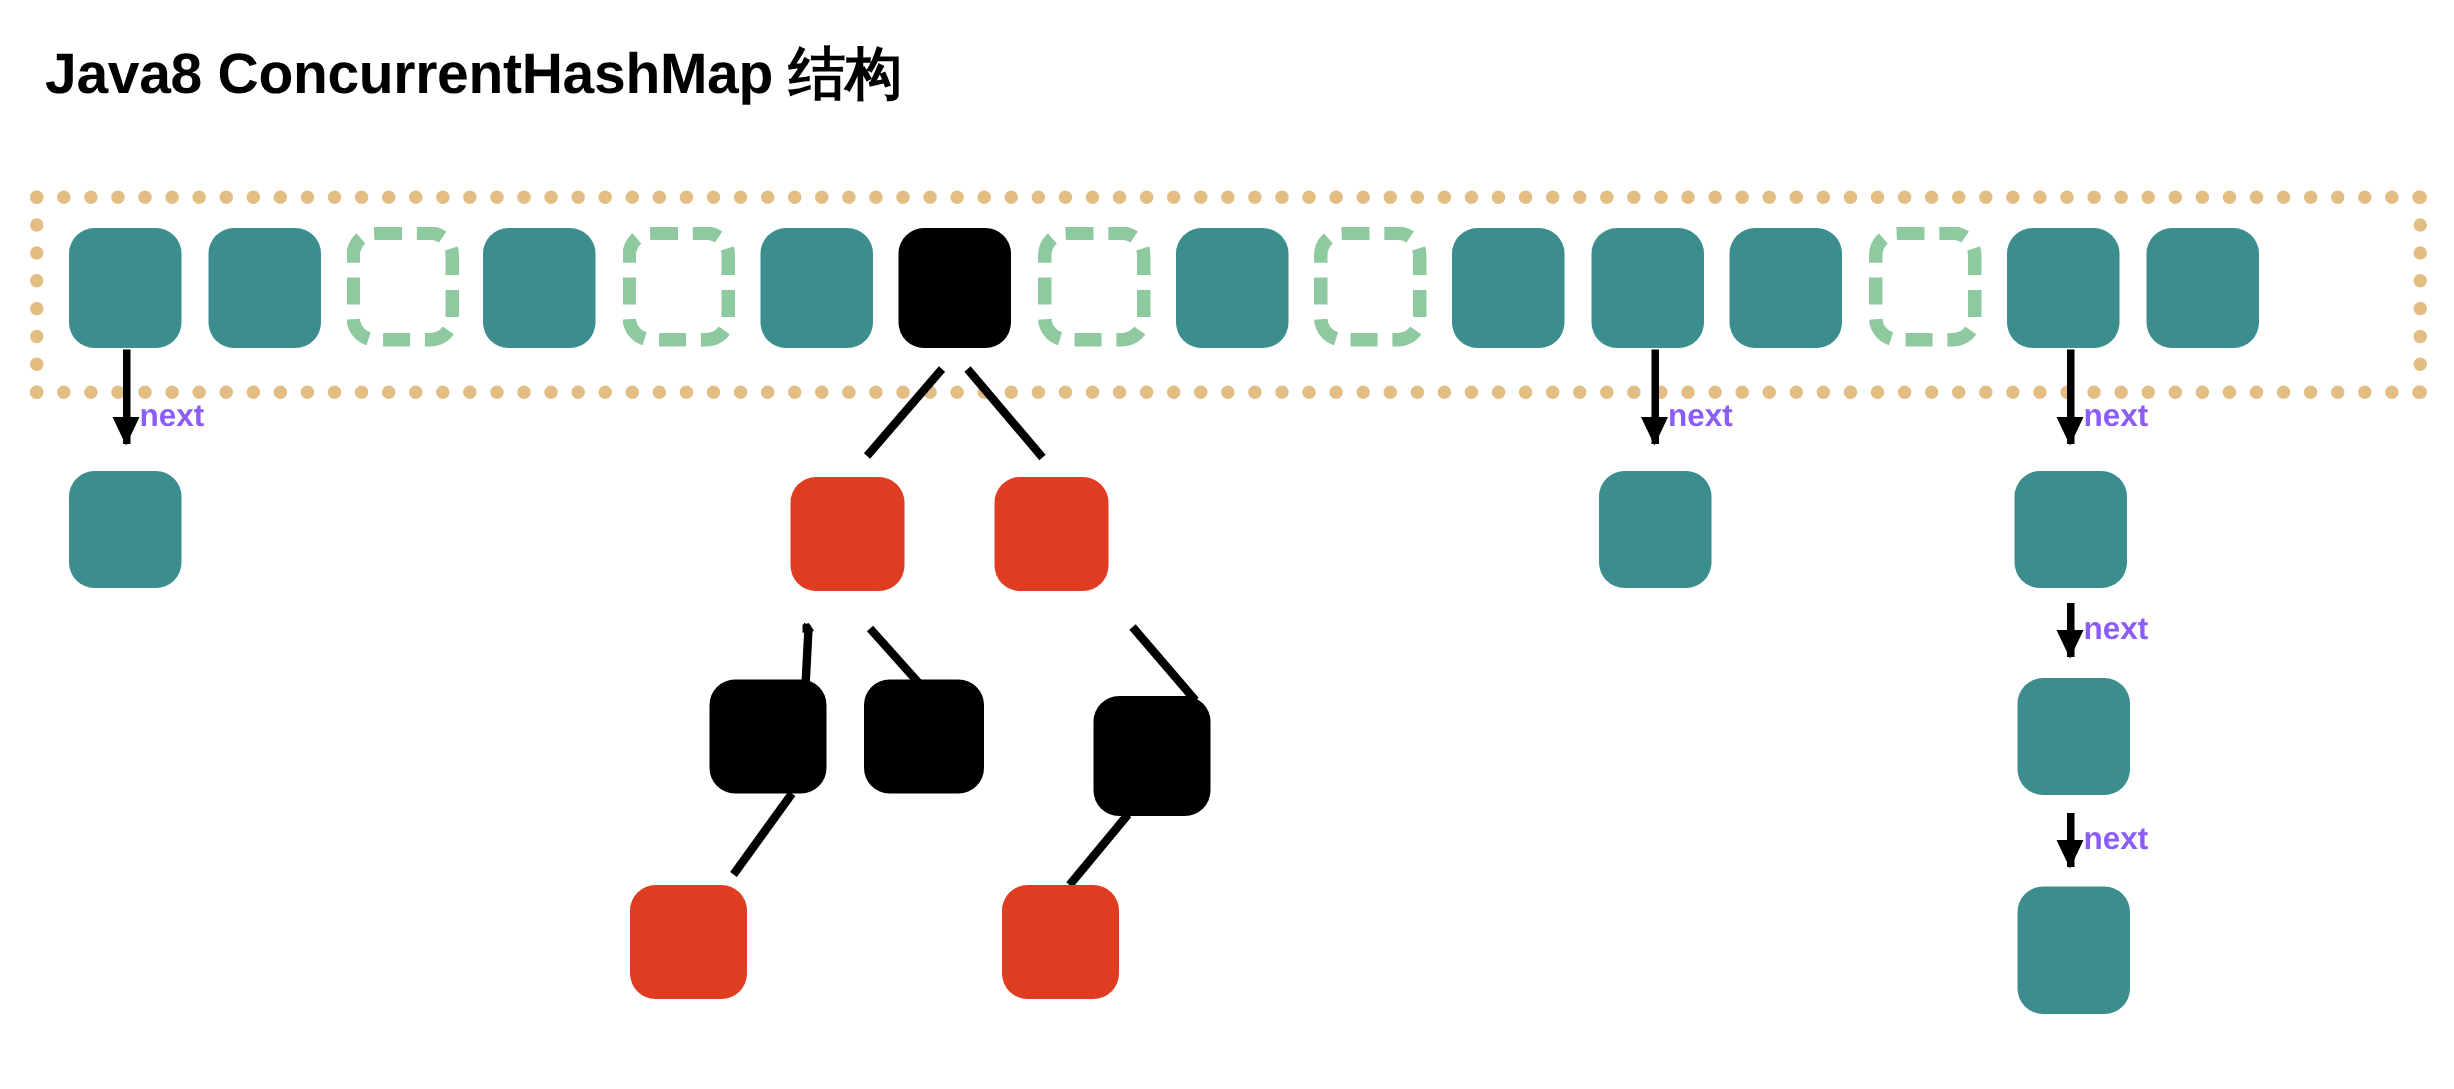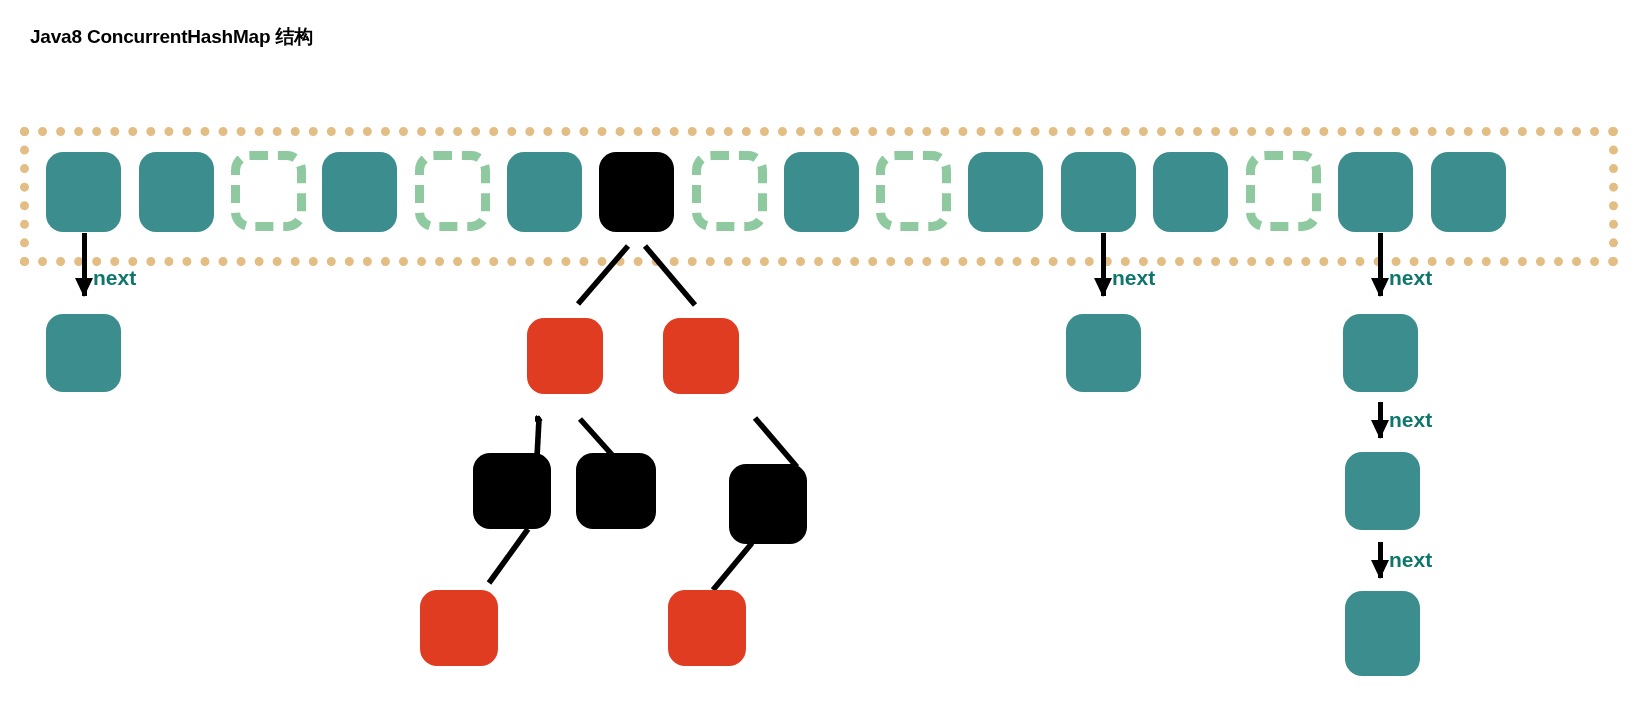--- a/index.html
+++ b/index.html
@@ -9,21 +9,21 @@
     background:#ffffff;
     font-family:"Liberation Sans","DejaVu Sans",sans-serif;
     overflow:hidden;
     position:relative;
   }
   #stage{position:absolute;left:0;top:0;width:1636px;height:726px;}
 
   
   #title{
     position:absolute;left:30px;top:24px;
-    font-size:19px;font-weight:bold;color:#000;
+    font-size:38px;font-weight:bold;color:#000;
     letter-spacing:-0.2px;white-space:nowrap;
   }
 
   
   #array-container{
     position:absolute;
     left:20px;top:127px;
     width:1598px;height:139px;
     border:9px dotted #e3be84;
     box-sizing:border-box;
@@ -62,21 +62,21 @@
   }
   .next-arrow .head{
     position:absolute;left:-7px;bottom:-1px;
     width:0;height:0;
     border-left:9.5px solid transparent;
     border-right:9.5px solid transparent;
     border-top:19px solid #000;
   }
   .next-arrow .lbl{
     position:absolute;left:11px;bottom:8px;
-    font-size:21px;font-weight:bold;color:#0f766e;
+    font-size:21px;font-weight:bold;color:#8b5cf6;
     line-height:1;white-space:nowrap;
   }
 
   
   #edges{position:absolute;left:0;top:0;width:1636px;height:726px;
          pointer-events:none;}
 </style>
 </head>
 <body>
 

